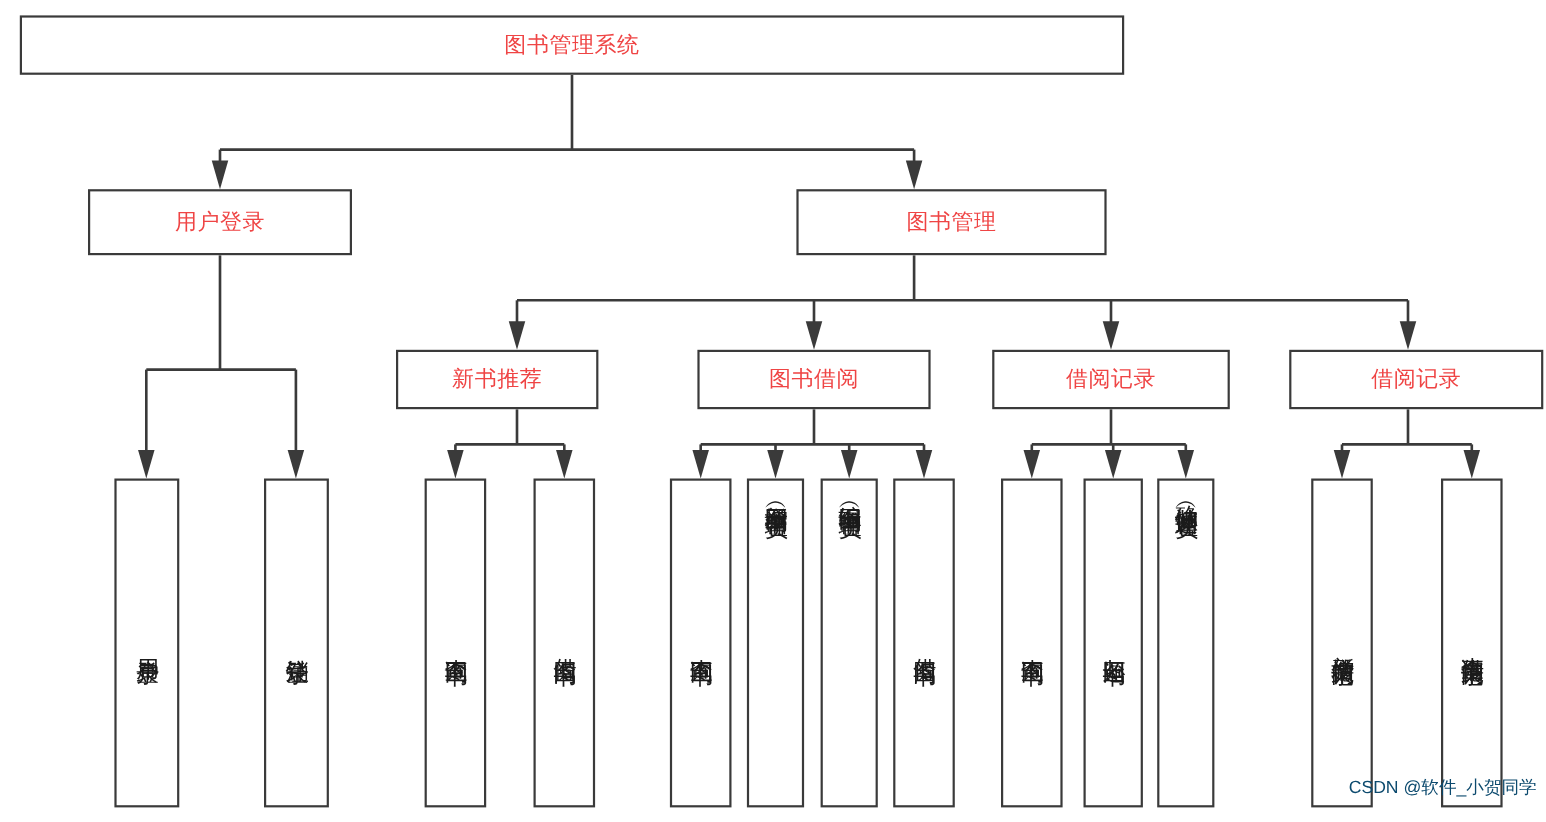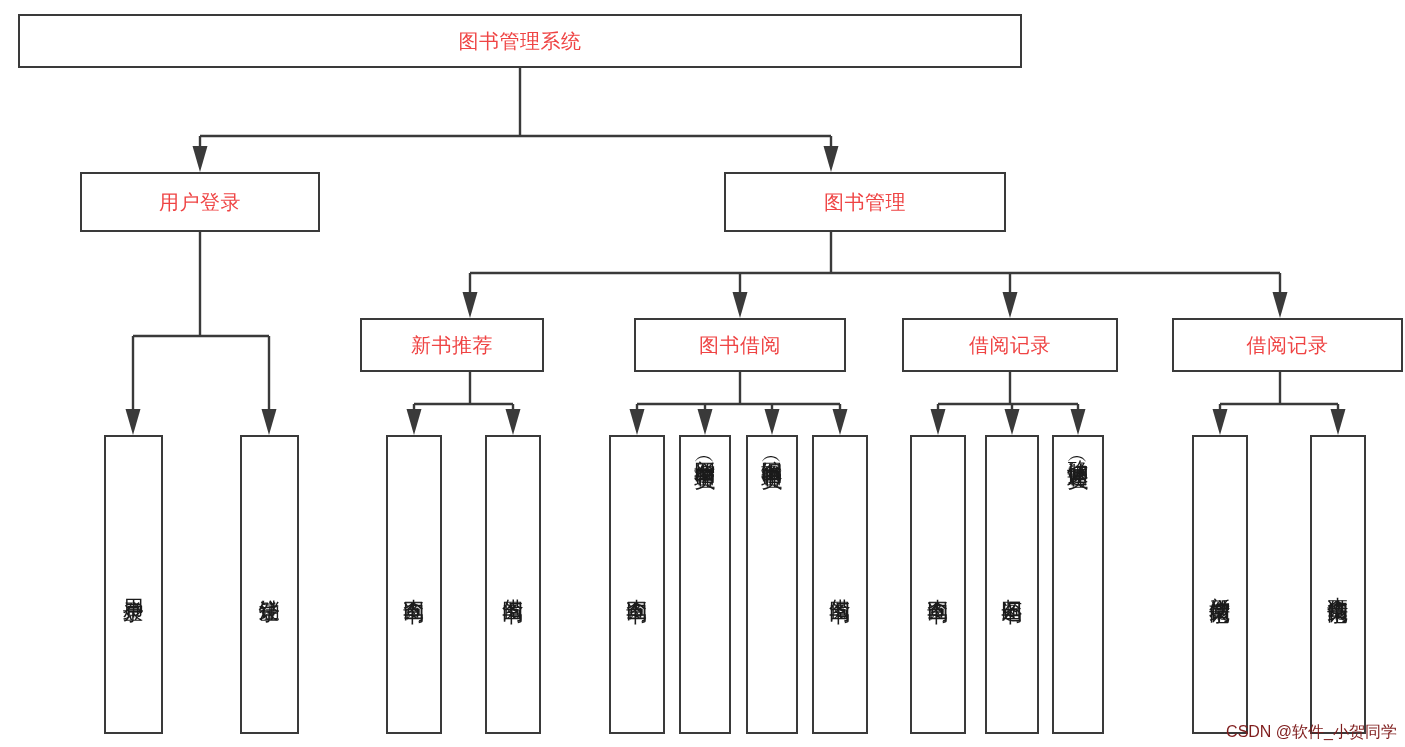--- a/index.html
+++ b/index.html
@@ -70,23 +70,23 @@
     stroke: #3a3a3a;
     stroke-width: 2.4;
     fill: none;
   }
   .conn-arrow {
     fill: #3a3a3a;
   }
   #watermark {
     position: absolute;
     right: 8px;
-    bottom: 4px;
+    bottom: 20px;
     font-size: 16px;
-    color: #7f1d1d;
+    color: #0c4a6e;
     white-space: nowrap;
     user-select: none;
   }
 </style>
 </head>
 <body>
 
 <div id="diagram-root">
   <svg class="connectors" viewBox="0 0 1405 747" preserveAspectRatio="none" id="connector-svg">
       <g>

